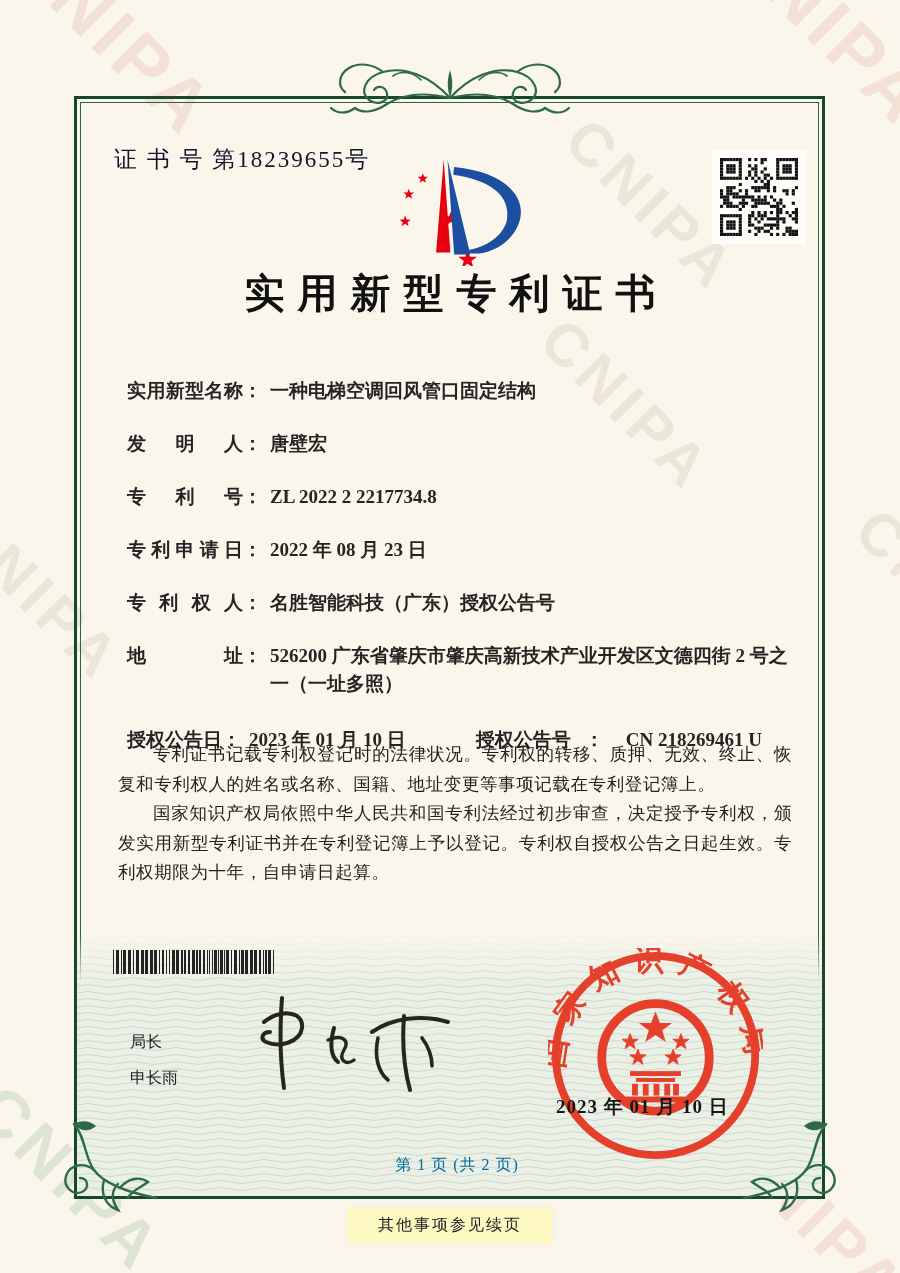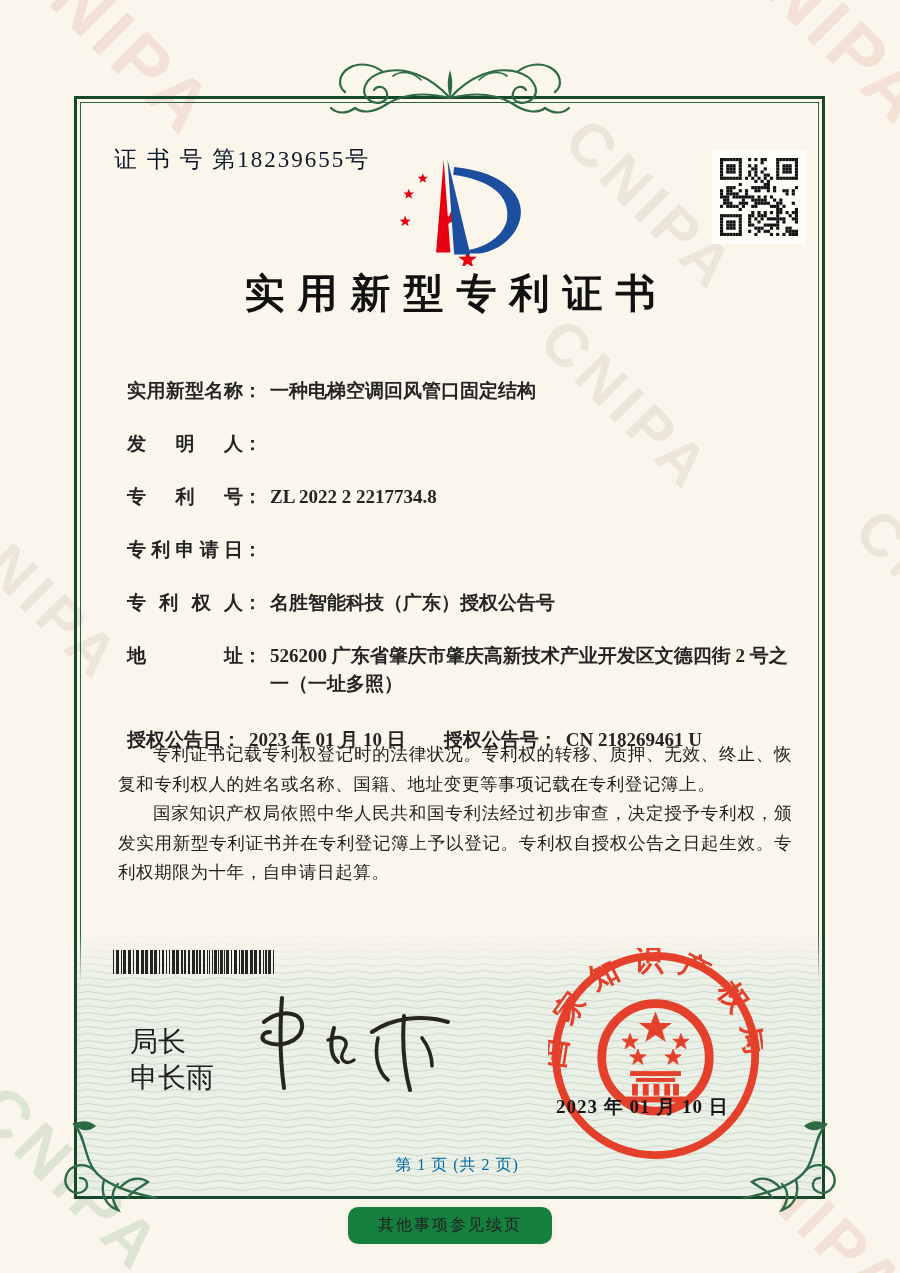--- a/index.html
+++ b/index.html
@@ -71,53 +71,52 @@
   .field-row.tight{margin-bottom:2px;}
   .field-label{
     flex:0 0 116px;
     text-align:justify;text-align-last:justify;
     white-space:nowrap;
   }
   .field-colon{flex:0 0 auto;margin-right:8px;}
   .field-value{flex:1 1 auto;}
   .grant-row{display:flex;margin-top:28px;font-weight:bold;}
   .grant-pair{display:flex;}
-  .grant-pair.right{margin-left:38px;}
+  .grant-pair.right{margin-left:70px;gap:14px;}
   
   .body-text{
     position:absolute;left:118px;top:740px;width:674px;
     font-size:17.5px;line-height:29.5px;letter-spacing:0.6px;
     text-align:justify;color:#1f1f1f;
   }
   .body-text p{margin:0;text-indent:2em;}
   
   .barcode{position:absolute;left:113px;top:950px;}
   .director{
     position:absolute;left:130px;top:1024px;
     font-family:"Liberation Sans","DejaVu Sans",sans-serif;
-    font-size:28px;line-height:36px;color:#202020;
+    font-size:16px;line-height:36px;color:#202020;
   }
   .signature{position:absolute;left:252px;top:990px;}
   .seal{position:absolute;left:548px;top:948px;}
   .seal-date{
     position:absolute;left:556px;top:1094px;width:170px;
     font-size:19px;font-weight:bold;color:#161616;letter-spacing:1px;
     white-space:nowrap;
   }
   .page-info{
     position:absolute;left:7px;top:1155px;width:100%;
     text-align:center;font-size:16px;color:#0369a1;letter-spacing:1px;
   }
   .footer-note{
     position:absolute;left:50%;top:1207px;transform:translateX(-50%);
-    background:#15803d;
+    background:#fef9c3;
     padding:8px 30px;
     font-size:16px;letter-spacing:2px;color:#222;
     box-shadow:0 0 6px rgba(0,0,0,0.04);
-    border-radius:10px;
   }
 </style>
 </head>
 <body>
 
 <div class="page">
 
   <div id="wm-layer">
       <div class="wm" style="left: -15px; top: -10px; font-size: 74px; color: rgba(214, 120, 105, 0.16);">CNIPA</div>
       <div class="wm" style="left: 700px; top: -20px; font-size: 74px; color: rgba(214, 120, 105, 0.16);">CNIPA</div>
@@ -508,29 +507,31 @@
   <div class="fields">
     <div id="field-rows">
         <div class="field-row">
           <span class="field-label">实用新型名称</span>
           <span class="field-colon">：</span>
           <span class="field-value">一种电梯空调回风管口固定结构</span>
         </div>
         <div class="field-row">
           <span class="field-label">发明人</span>
           <span class="field-colon">：</span>
+          <span class="field-value">唐壁宏</span>
         </div>
         <div class="field-row">
           <span class="field-label">专利号</span>
           <span class="field-colon">：</span>
           <span class="field-value">ZL 2022 2 2217734.8</span>
         </div>
         <div class="field-row">
           <span class="field-label">专利申请日</span>
           <span class="field-colon">：</span>
+          <span class="field-value">2022 年 08 月 23 日</span>
         </div>
         <div class="field-row">
           <span class="field-label">专利权人</span>
           <span class="field-colon">：</span>
           <span class="field-value">名胜智能科技（广东）授权公告号</span>
         </div>
         <div class="field-row tight">
           <span class="field-label">地址</span>
           <span class="field-colon">：</span>
           <span class="field-value">526200 广东省肇庆市肇庆高新技术产业开发区文德四街 2 号之一（一址多照）</span>

